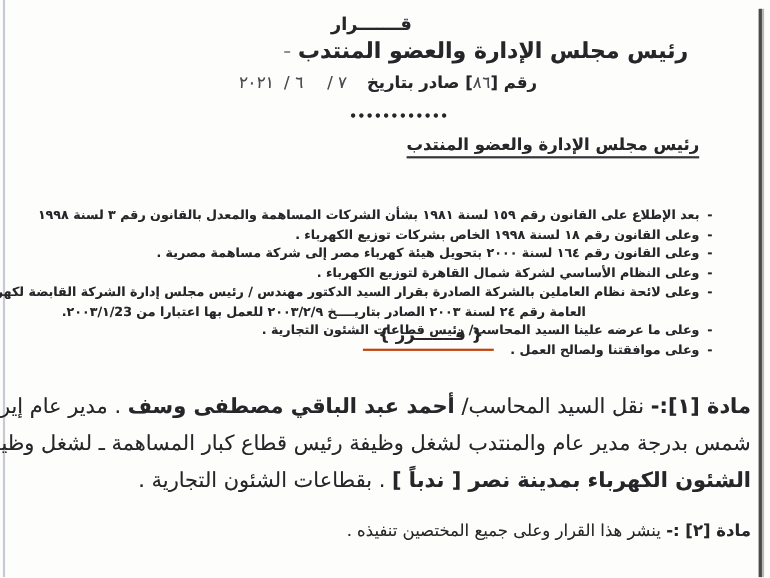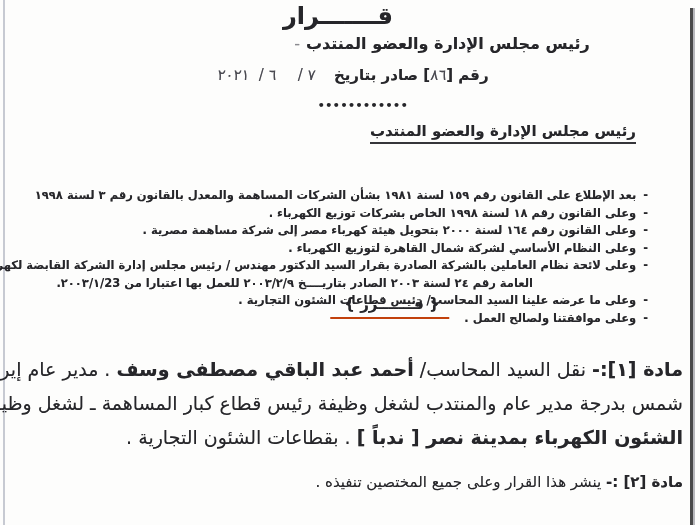--- a/index.html
+++ b/index.html
@@ -11,24 +11,24 @@
     direction:rtl;
     font-family:"DejaVu Sans", sans-serif;
     color:#26262a;
     text-shadow:0 0 0.4px rgba(30,30,30,0.35);
   }
   
   .edge-l{position:absolute;left:3px;top:0;width:2px;height:525px;background:#c7cad2;}
   .edge-r{position:absolute;left:690px;top:8px;width:3px;height:517px;background:#4a4a4a;box-shadow:2px 0 0 #b8b8bc;}
 
   
-  .h-title{position:absolute;top:2px;left:338px;transform:translateX(-50%);
-    font-size:24px;font-weight:bold;white-space:nowrap;}
+  .h-title{position:absolute;top:12px;left:338px;transform:translateX(-50%);
+    font-size:16px;font-weight:bold;white-space:nowrap;}
   .h-sub{position:absolute;top:34px;left:442px;transform:translateX(-50%);
-    font-size:16px;font-weight:bold;white-space:nowrap;}
+    font-size:20px;font-weight:bold;white-space:nowrap;}
   .sub-dash{color:#8a8a90;font-weight:400;margin-right:6px;}
   .h-num{position:absolute;top:66px;left:353px;transform:translateX(-50%);
     font-size:15px;font-weight:bold;white-space:nowrap;}
   .hand{font-weight:400;color:#4a4a52;display:inline-block;transform:skewX(-6deg);font-size:15px;}
   .gap-day{margin-right:18px;}
   .gap-month{margin-right:16px;}
   .gap-year{margin-right:4px;}
   .slash{margin:0 5px;font-weight:400;color:#4a4a52;}
   .h-dots{position:absolute;top:99px;left:363px;transform:translateX(-50%);
     font-size:11px;font-weight:bold;letter-spacing:0.5px;white-space:nowrap;}

